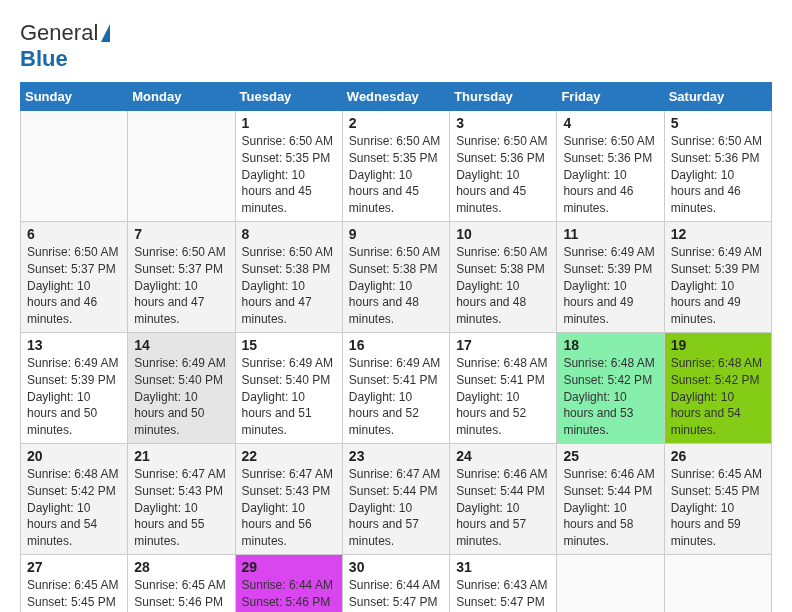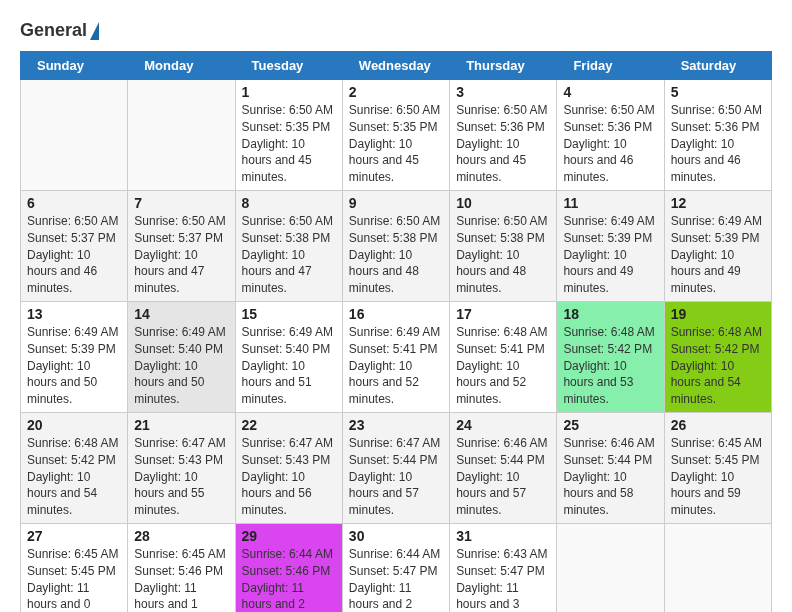--- a/index.html
+++ b/index.html
@@ -36,21 +36,21 @@
     }
     .calendar {
       width: 100%;
       border-collapse: collapse;
       border: 1px solid #ccc;
     }
     .calendar th {
       background-color: #2878c0;
       color: #fff;
       text-align: left;
-      padding: 6px 16px;
+      padding: 6px 4px;
       font-size: 13px;
       border: 1px solid #2878c0;
     }
     .calendar td {
       border: 1px solid #ccc;
       vertical-align: top;
       padding: 4px 6px;
       width: 107px;
       min-height: 80px;
       font-size: 11px;
@@ -78,23 +78,24 @@
     }
     
   </style>
 </head>
 <body>
 
 <div class="header">
   <div class="logo">
     <div>
       <div style="display:flex;align-items:center;">
-        <span class="logo-general" style="font-size:18px;font-weight:bold;">General</span>
+        <span class="logo-general" style="font-size:22px;font-weight:normal;">General</span>
         <span style="display:inline-block;width:0;height:0;border-left:9px solid transparent;border-right:0px solid transparent;border-bottom:18px solid #1a6aaa;margin-left:3px;"></span>
       </div>
+      <div class="logo-blue" style="font-size:22px;font-weight:bold;color:#1a6aaa;">Blue</div>
     </div>
   </div>
   <div class="title-section">
     <div class="month-title"></div>
     <div class="location-title"></div>
   </div>
 </div>
 
 <table class="calendar">
   <thead>

